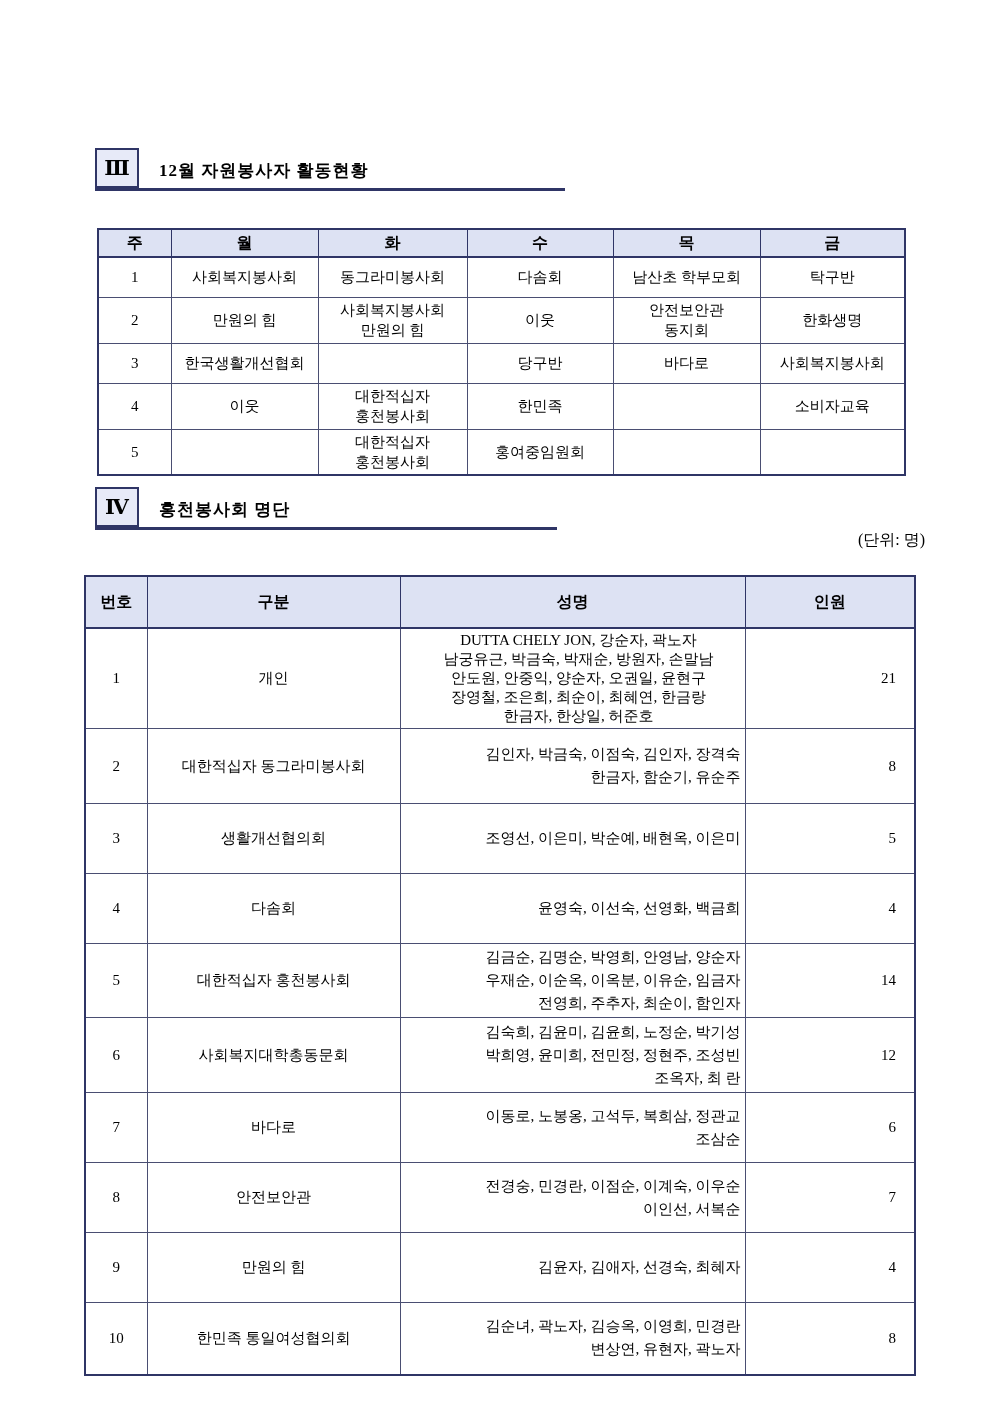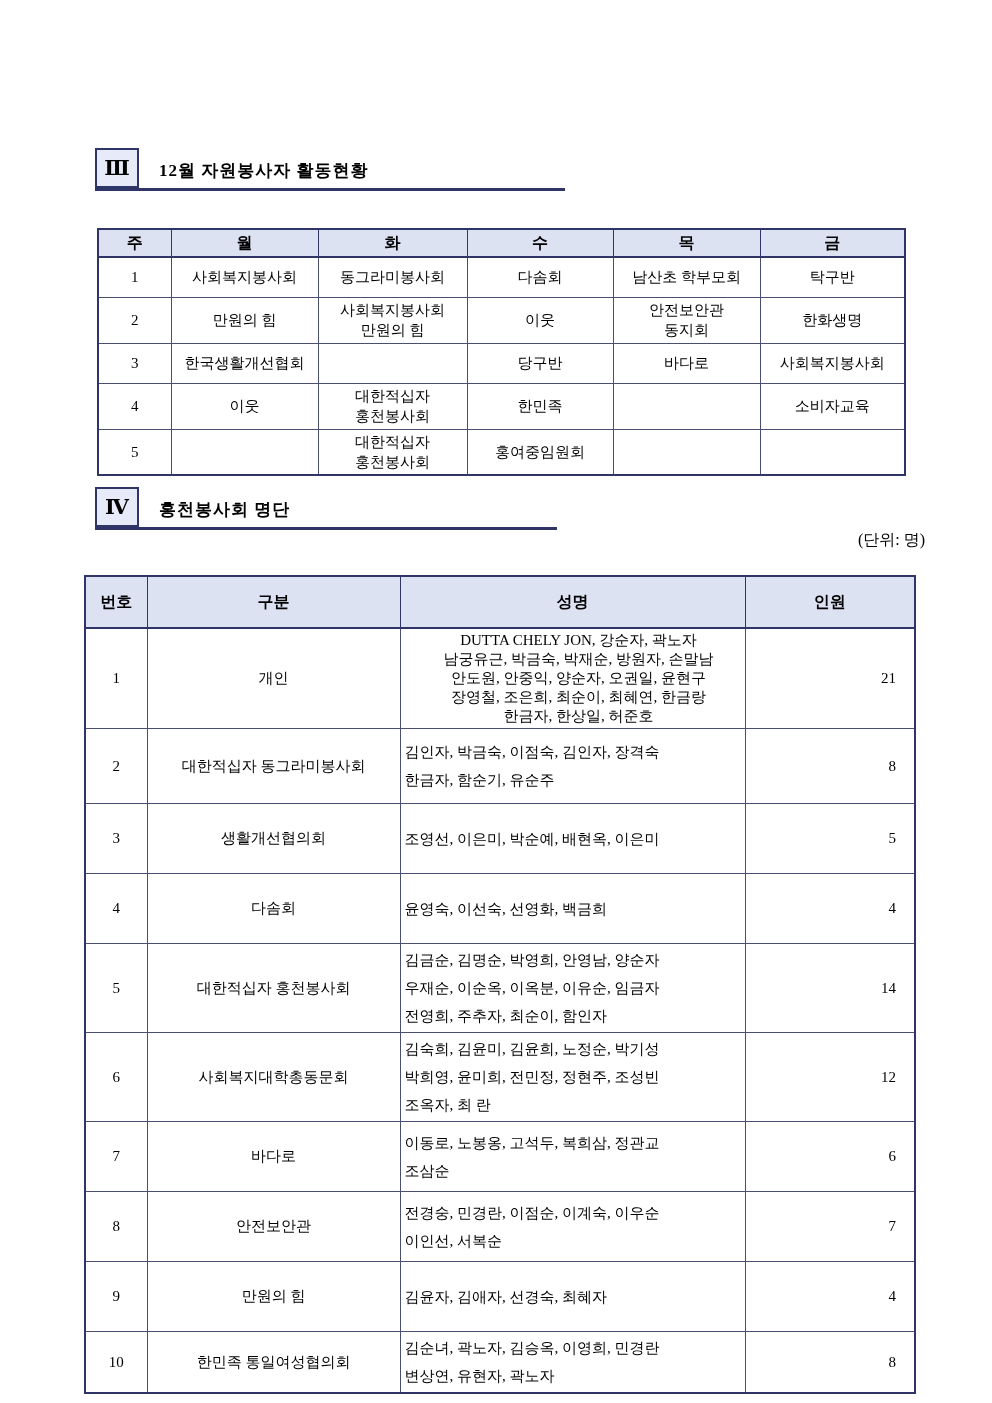--- a/index.html
+++ b/index.html
@@ -21,21 +21,21 @@
   
   table{border-collapse:collapse;table-layout:fixed;}
   .tbl{border:2px solid #2f3566;}
   .tbl th{
     background:#dde2f3;border:1px solid #2f3566;border-top:2px solid #2f3566;
     border-bottom:2px solid #2f3566;font-size:16px;font-weight:bold;padding:2px;
   }
   .tbl td{border:1px solid #4a4e72;font-size:15px;padding:2px 4px;text-align:center;vertical-align:middle;}
   .prewrap{white-space:pre-line;line-height:20px;}
   
-  .tbl2 td.names{text-align:left;line-height:28px;}
+  .tbl2 td.names{text-align:right;line-height:23px;}
   .tbl2 td.names.centered{text-align:center;padding-left:16px;line-height:19px;}
   .tbl2 td.count{text-align:right;padding-right:18px;}
   .tbl2 th{height:46px;}
 </style>
 </head>
 <body>
 
 <div class="abs sec-head" style="top:148px;left:95px;width:470px;">
   <div class="sec-num">
     <span>Ⅲ</span>
@@ -193,21 +193,21 @@
       <td class="names prewrap">전경숭, 민경란, 이점순, 이계숙, 이우순
 이인선, 서복순</td>
       <td class="count">7</td>
     </tr>
     <tr style="height:70px">
       <td>9</td>
       <td>만원의 힘</td>
       <td class="names prewrap">김윤자, 김애자, 선경숙, 최혜자</td>
       <td class="count">4</td>
     </tr>
-    <tr style="height:60px">
+    <tr style="height:72px">
       <td>10</td>
       <td>한민족 통일여성협의회</td>
       <td class="names prewrap">김순녀, 곽노자, 김승옥, 이영희, 민경란
 변상연, 유현자, 곽노자</td>
       <td class="count">8</td>
     </tr>
   </tbody>
 </table>
 
 </body></html>

